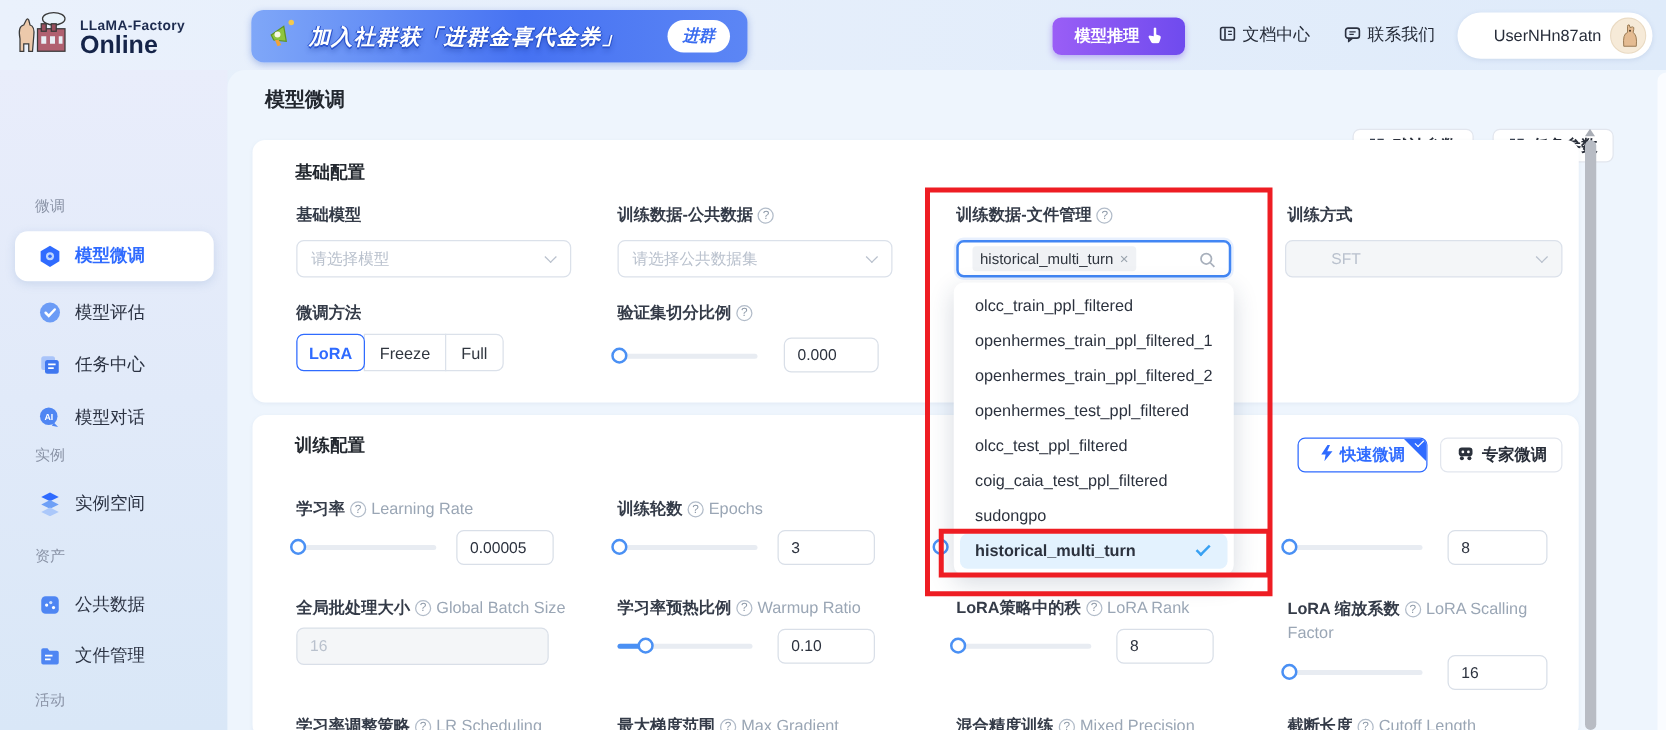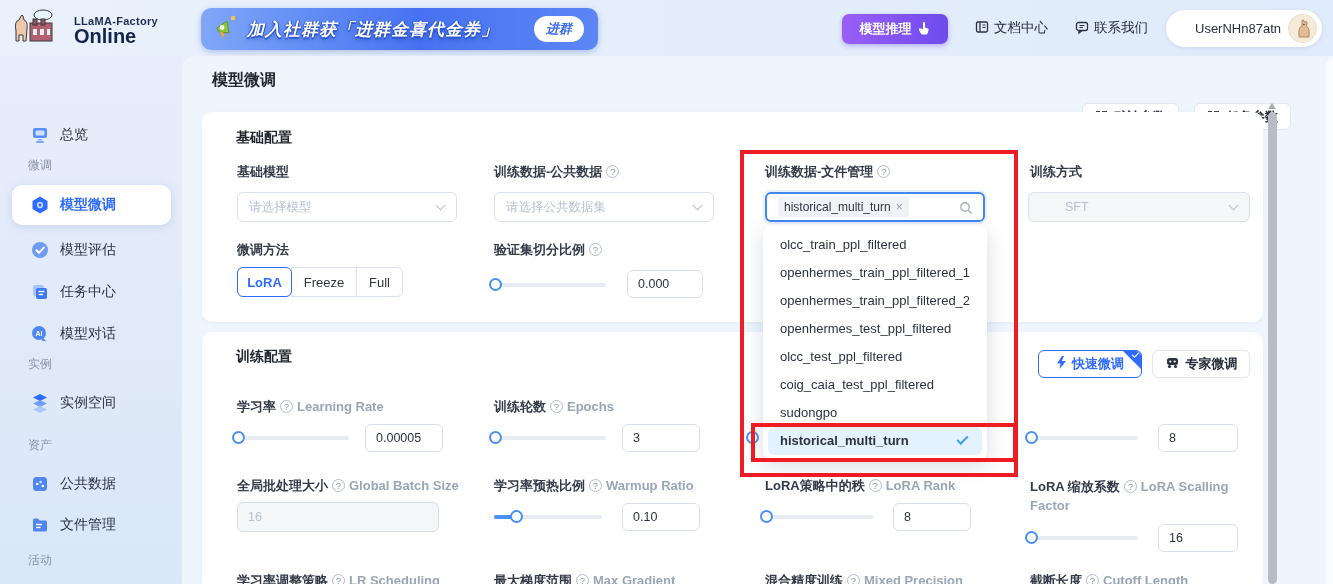--- a/index.html
+++ b/index.html
@@ -51,21 +51,21 @@
              background:#eef5fd; border-top-left-radius:14px; }
   .page-title { position:absolute; left:212px; top:70px; font-size:16px; font-weight:bold; color:#22272f; }
   .hdr-btn { position:absolute; top:68px; height:27px; background:#fff; border:1px solid #e2e6ee; border-radius:6px;
              display:flex; align-items:center; justify-content:center; gap:6px; font-size:13px; color:#2a2f3a;
              font-weight:bold; cursor:pointer; padding:0 12px;margin-top:35px; }
   .card { position:absolute; left:202px; width:1061px; background:#fff; border-radius:10px;
           box-shadow:0 1px 3px rgba(150,170,200,.12); }
   .sec-title { position:absolute; left:34px; font-size:14px; font-weight:bold; color:#23282f; }
 
   .lbl { position:absolute; font-size:13px; font-weight:bold; color:#343b48; white-space:nowrap; }
-  .lbl .en { font-weight:bold; color:#9aa6b5; }
+  .lbl .en { font-weight:normal; color:#9aa6b5; }
   .lbl.wrap { white-space:normal; width:228px; line-height:19px; }
   .qm { display:inline-block; width:13px; height:13px; border:1px solid #b2bcc9; border-radius:50%;
         color:#8d99a8; font-size:9.5px; line-height:11px; text-align:center; font-weight:normal;
         vertical-align:1px; margin:0 4px; }
   .qm::before { content:"?"; }
 
   .select { position:absolute; height:30px; background:#fff; border:1px solid #dbe1ea; border-radius:6px;
             display:flex; align-items:center; padding:0 11px; cursor:pointer; }
   .select .ph { color:#b9c1cd; font-size:12.5px; }
   .select.disabled { background:#f4f6f8; cursor:default;padding-left:36px; }
@@ -136,21 +136,21 @@
           <path d="M6 24 Q4 14 9 13 L11 9 Q12 7 13 9 L14 13 Q18 14 17 22 L16 34 L13 34 L13 28 L9 28 L9 34 L6 34 Z" fill="#ecc9ab" stroke="#3a3a3a" stroke-width="1"></path>
           <ellipse cx="33" cy="8" rx="9" ry="5" fill="#e9f3fb" stroke="#3a3a3a" stroke-width="1"></ellipse>
           <rect x="20" y="16" width="22" height="18" fill="#b06070" stroke="#3a3a3a" stroke-width="1"></rect>
           <rect x="23" y="12" width="4" height="6" fill="#9a4f5e" stroke="#3a3a3a" stroke-width="1"></rect>
           <rect x="31" y="12" width="4" height="6" fill="#9a4f5e" stroke="#3a3a3a" stroke-width="1"></rect>
           <rect x="23" y="22" width="4" height="6" fill="#e8eef5"></rect>
           <rect x="30" y="22" width="4" height="6" fill="#e8eef5"></rect>
           <rect x="37" y="22" width="3" height="6" fill="#e8eef5"></rect>
         </svg>
       </span>
-      <div style="margin-left:16px">
+      <div style="margin-left:6px">
         <div class="logo-txt1">LLaMA-Factory</div>
         <div class="logo-txt2">Online</div>
       </div>
     </div>
 
     <div class="banner">
       <span style="margin-left:12px">
         <svg width="26" height="26" viewBox="0 0 26 26">
           <circle cx="20" cy="4" r="2.2" fill="#f4c94d"></circle>
           <path d="M4 14 L14 7 L16 19 L6 18 Z" fill="#8fc53f" stroke="#5f9422" stroke-width="1"></path>
@@ -201,31 +201,20 @@
         <svg width="28" height="28" viewBox="0 0 28 28">
             <circle cx="14" cy="14" r="14" fill="#f6ead8"></circle>
             <path d="M10 22 Q9 12 13 11 L13 6 Q13 4.5 14.5 5 L15 7 L17 6.5 Q18.5 6.5 18 8.5 L17.5 11 Q21 13 20 22 Z" fill="#e4bb92" stroke="#9a7b55" stroke-width=".8"></path>
             <circle cx="15" cy="9.5" r=".8" fill="#4a3a28"></circle>
           </svg>
       </span>
     </div>
   </div>
 
   <div class="sidebar">
-    <div class="side-item" style="top:63px">
-      <span class="sico">
-        <svg viewBox="0 0 20 20">
-            <rect x="3" y="3" width="14" height="10" rx="2" fill="#5b8ef5"></rect>
-            <rect x="5.5" y="5.5" width="9" height="5" rx="1" fill="#cfe0fb"></rect>
-            <rect x="8" y="14" width="4" height="1.6" fill="#8fb3f8"></rect>
-            <rect x="6" y="16.2" width="8" height="1.6" rx=".8" fill="#5b8ef5"></rect>
-          </svg>
-      </span>
-      <span class="side-label">总览</span>
-    </div>
 
     <div class="side-sec" style="top:101px">微调</div>
 
     <div class="active-pill">
       <span class="sico">
         <svg viewBox="0 0 20 20">
             <polygon points="10,1.5 17.5,6 17.5,14 10,18.5 2.5,14 2.5,6" fill="#2f6bff"></polygon>
             <circle cx="10" cy="10" r="3.2" fill="#bcd4ff"></circle>
             <circle cx="10" cy="10" r="1.4" fill="#2f6bff"></circle>
           </svg>

